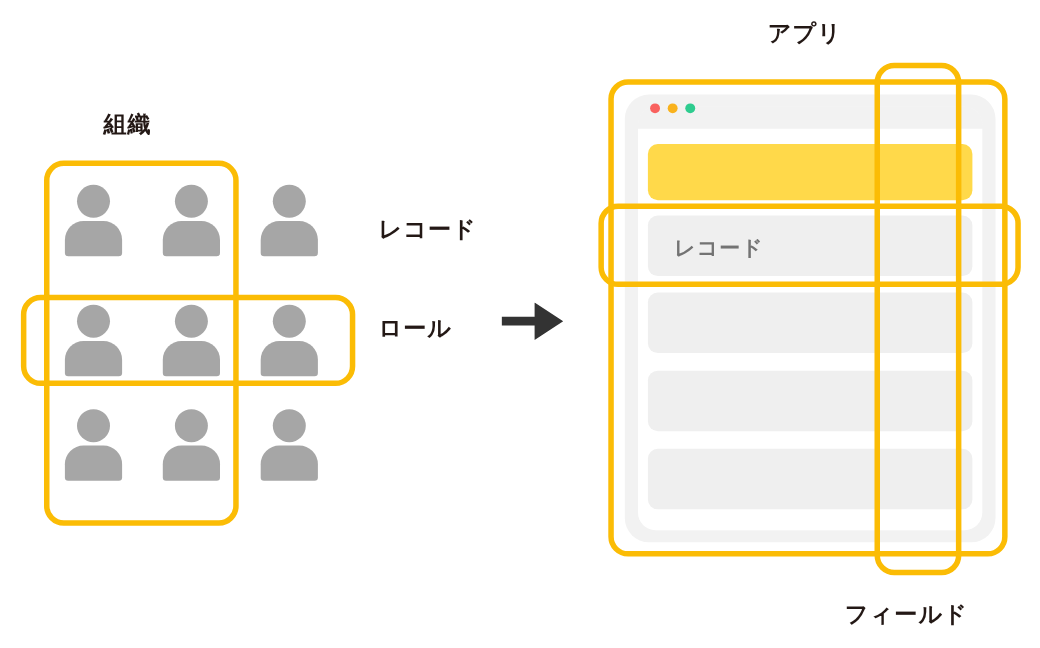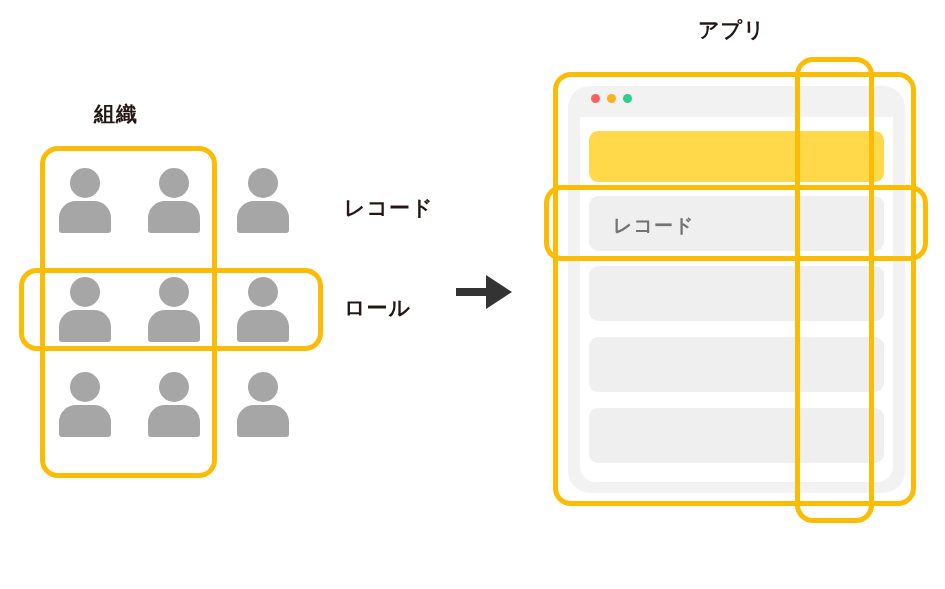--- a/index.html
+++ b/index.html
@@ -181,21 +181,21 @@
     <span class="head"></span>
     <span class="body"></span>
   </div>
 
   <div class="outline" style="left:40px; top:146px; width:177px; height:332px;"></div>
 
   <div class="outline" style="left:19px; top:268px; width:304px; height:83px;"></div>
 
   <div class="label" style="left:344px; top:198px;">レコード</div>
 
-  <div class="label" style="left:344px; top:298px;">ロール</div>
+  <div class="label" style="left:344px; top:288px;">ロール</div>
 
   <svg class="arrow" style="left:456px; top:275px;" width="56" height="34" viewBox="0 0 56 34">
     <path d="M0 13 H30 V0 L56 17 L30 34 V21 H0 Z" fill="#333333"></path>
   </svg>
 
   <div class="label" style="left:698px; top:20px;">アプリ</div>
 
   <div class="app-shell"></div>
   <div class="app-inner"></div>
   <div class="titlebar"></div>
@@ -214,14 +214,15 @@
   <div class="row" style="top:266px; height:55px;"></div>
   <div class="row" style="top:337px; height:55px;"></div>
   <div class="row" style="top:408px; height:55px;"></div>
 
   <div class="outline" style="left:553px; top:72px; width:363px; height:434px;"></div>
 
   <div class="outline" style="left:795px; top:57px; width:79px; height:466px;"></div>
 
   <div class="outline" style="left:544px; top:185px; width:384px; height:76px;"></div>
 
+  <div class="label" style="left:768px; top:548px;">フィールド</div>
 
 </div>
 
 </body></html>

